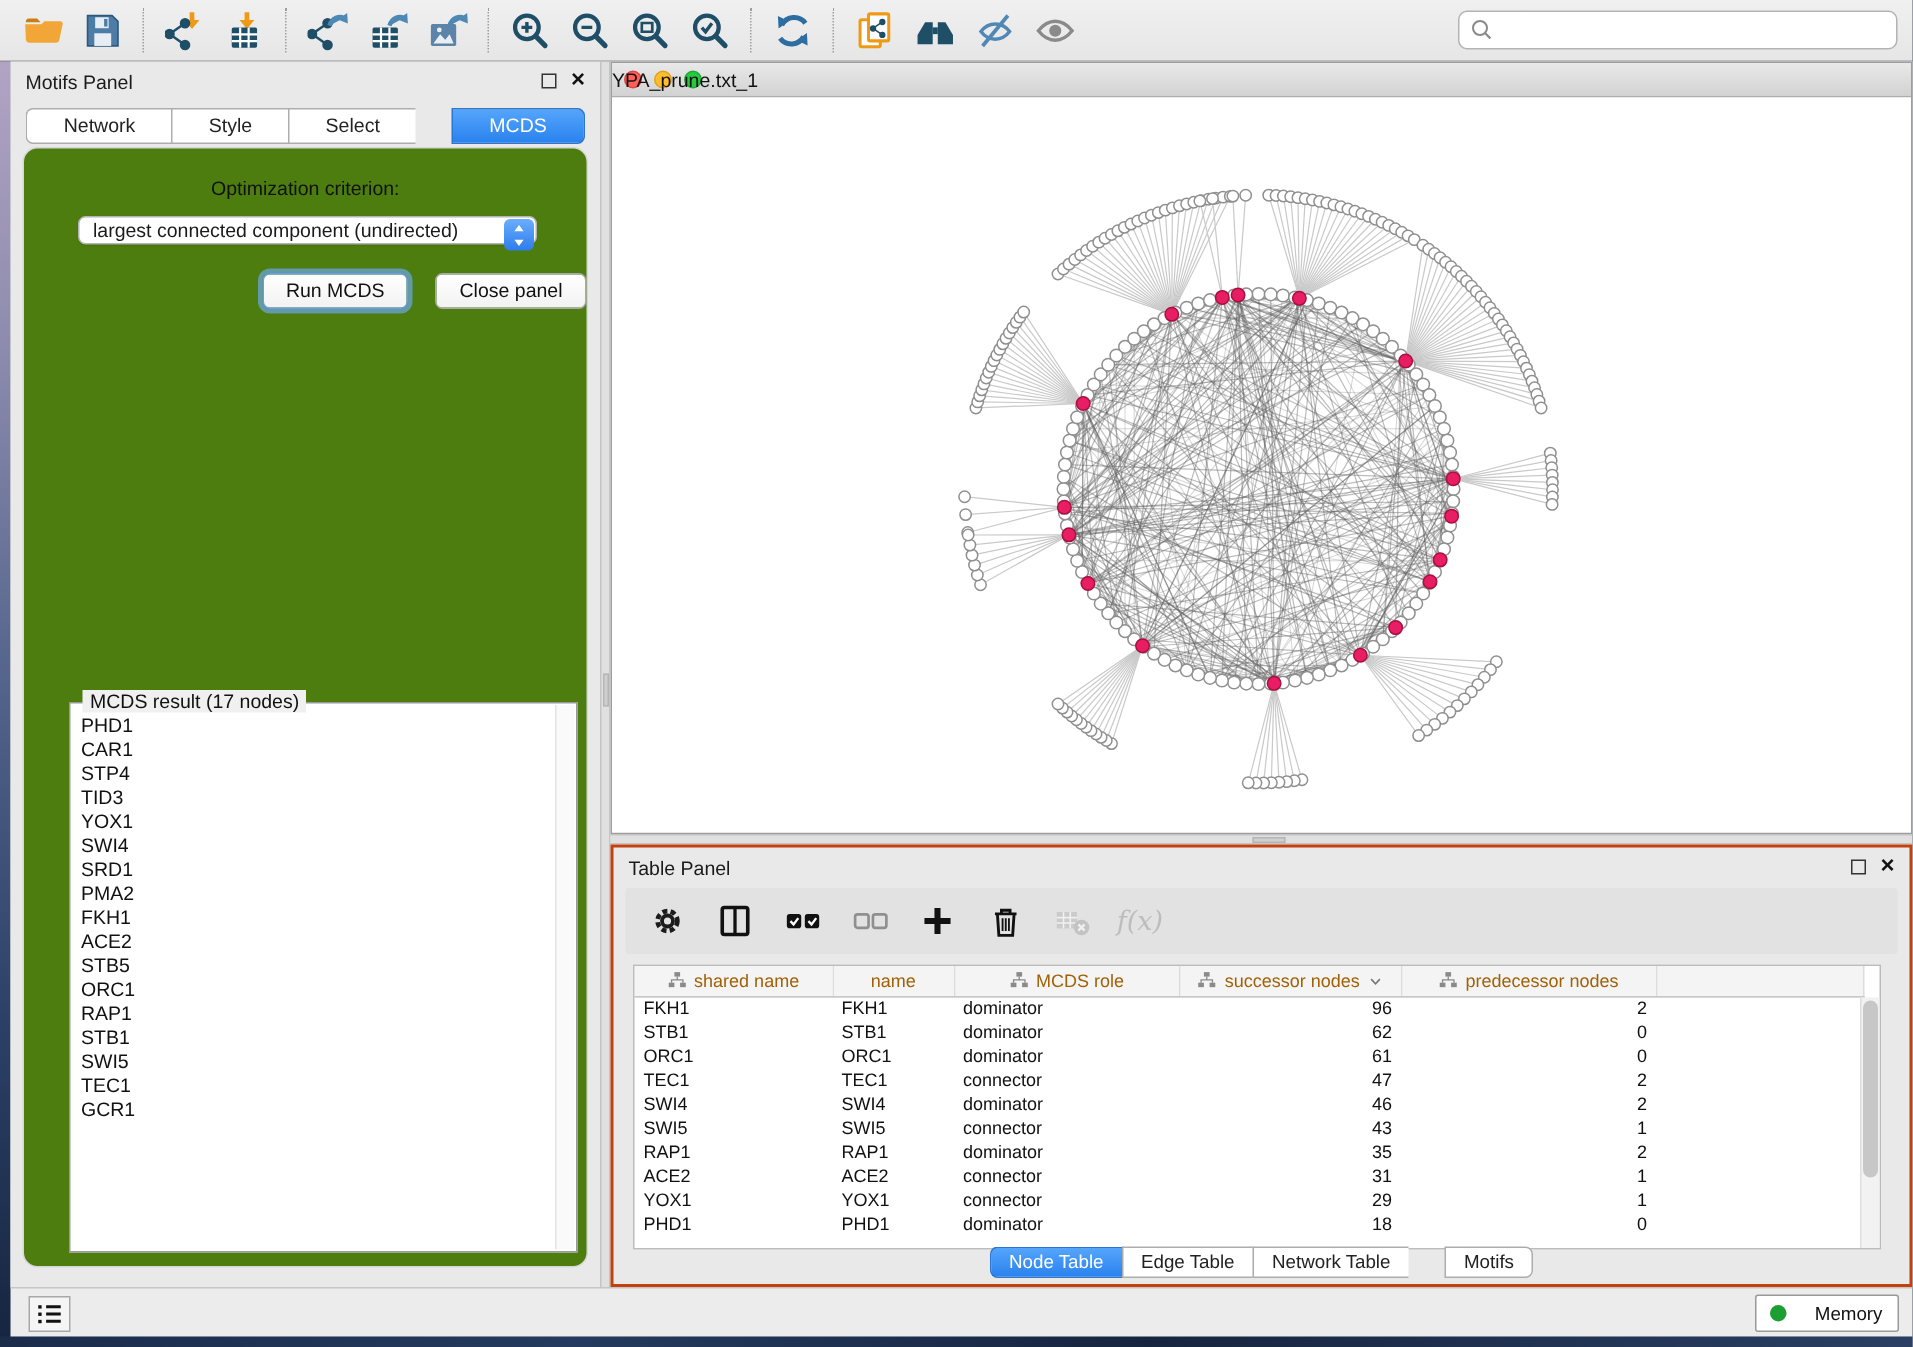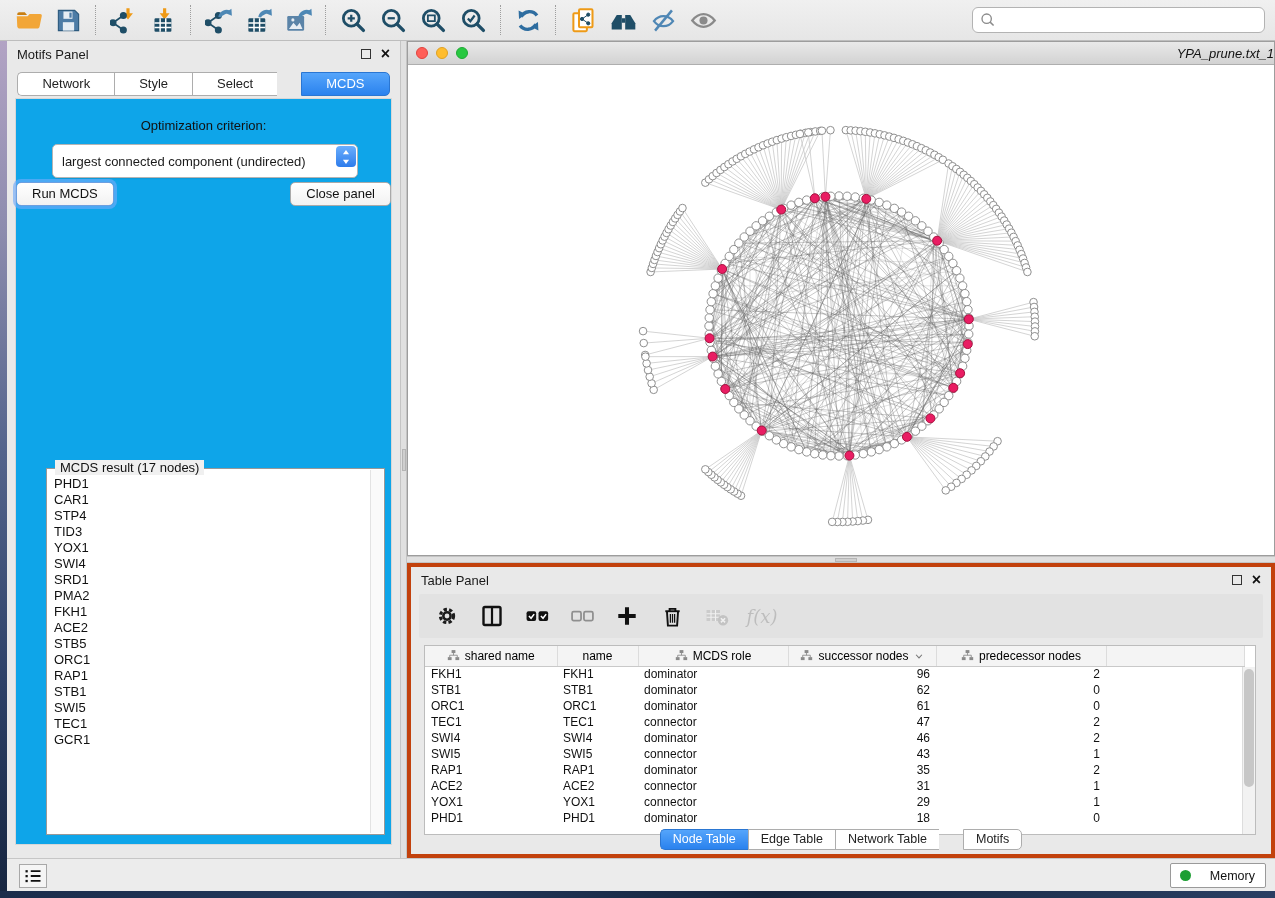--- a/index.html
+++ b/index.html
@@ -33,28 +33,28 @@
   .panel-titlebar { position:relative; height:26px; display:flex; align-items:center; padding:0 10px; font-size:13px; color:#1a1a1a; }
   .panel-titlebar .spacer { flex:1; }
   .float-box { width:10px; height:10px; border:1.5px solid #333; display:inline-block; margin-right:10px; }
   .close-x { font-size:16px; font-weight:bold; color:#111; line-height:10px; }
   .cp-tabs { position:absolute; left:0; top:31px; width:100%; display:flex; justify-content:center; }
   .seg-btn { font-size:13px; padding:3px 24px 4px; background:#fff; border:1px solid #adadad; border-right:none; color:#222; }
   .seg-btn:first-child { border-radius:5px 0 0 5px; }
   .seg-btn:last-child { border-radius:0 5px 5px 0; border-right:1px solid #adadad;margin-left:24px; }
   .seg-btn.active { background:linear-gradient(180deg,#55a5fb,#2a82ee); color:#fff; border-color:#2a76d2; }
   .cp-inner { position:absolute; left:8px; top:57px; right:8px; bottom:13px;
-    background:#0ea5e9; border:1px solid #d7d7d7; border-radius:0; }
+    background:#4d7c0f; border:1px solid #d7d7d7; border-radius:10px; }
   .opt-label { position:absolute; top:19px; width:100%; text-align:center; font-size:13px; color:#111; }
-  .select-ctl { position:absolute; left:36px; top:45px; width:306px; height:34px; background:#fff;
+  .select-ctl { position:absolute; left:36px; top:45px; width:306px; height:19px; background:#fff;
     border:1px solid #b4b4b4; border-radius:5px; font-size:13px; display:flex; align-items:center;
     padding-left:9px; box-shadow:0 1px 1px rgba(0,0,0,0.08); }
   .select-stepper { position:absolute; right:1px; top:1px; width:20px; height:21px; border-radius:4px;
     background:linear-gradient(180deg,#6aaefd,#2e7ceb); display:flex; align-items:center; justify-content:center; }
-  .btn-row { position:absolute; top:83px; width:100%; display:flex; justify-content:space-between; gap:28px; }
+  .btn-row { position:absolute; top:83px; width:100%; display:flex; justify-content:flex-end; gap:18px; }
   .mac-btn { font-size:13px; padding:3px 15px 4px; background:linear-gradient(180deg,#ffffff,#f2f2f2);
     border:1px solid #a9a9a9; border-radius:5px; color:#111; }
   .mac-btn.focused { box-shadow:0 0 0 3px rgba(110,170,250,0.65); border-color:#6d9fe0; }
   .result-box { position:absolute; left:6px; right:6px; top:369px; bottom:9px;
     background:#fff; border:1px solid #989898;margin-left:24px; }
   .result-legend { position:absolute; top:-9px; left:8px; background:#f0f0f0; padding:0 5px; font-size:13px; color:#111; }
   .result-list { list-style:none; padding:7px 0 0 7px; font-size:13px; line-height:16px; color:#111; }
   .result-scroll { position:absolute; right:1px; top:1px; bottom:1px; width:13px; background:#fafafa; border-left:1px solid #e3e3e3; }
 
   
@@ -67,34 +67,34 @@
 
   
   .net-frame { position:absolute; left:407px; top:41px; width:868px; height:515px; border:1px solid #9d9d9d; background:#fff; }
   .net-titlebar { height:23px; background:linear-gradient(180deg,#e9e9e9,#d2d2d2); border-bottom:1px solid #aeaeae;
     display:flex; align-items:center; position:relative; }
   .lights { display:flex; gap:8px; margin-left:8px; }
   .light { width:12px; height:12px; border-radius:50%; }
   .light.red { background:#ff5f58; border:1px solid #e1443e; }
   .light.yellow { background:#ffbd2e; border:1px solid #e0a123; }
   .light.green { background:#28c841; border:1px solid #1faa35; }
-  .net-title { position:absolute; left:0; width:100%; text-align:right; font-size:13px; color:#111;font-style:italic; }
+  .net-title { position:absolute; left:0; width:100%; text-align:left; font-size:13px; color:#111; }
   .net-canvas { position:absolute; left:0; top:23px; width:866px; height:490px; background:#fff; overflow:hidden; }
 
   
-  .table-panel { position:absolute; left:407px; top:563px; width:868px; height:295px; background:#e9e9e9; border:4px solid #c2410c; }
+  .table-panel { position:absolute; left:407px; top:563px; width:868px; height:295px; background:#e9e9e9; border:2px solid #c2410c; }
   .tp-toolbar { position:absolute; left:8px; right:8px; top:27px; height:44px; background:#e2e2e2;
     display:flex; align-items:center; gap:9px; padding-left:10px; border-radius:2px; }
   .tp-btn { width:36px; height:36px; display:flex; align-items:center; justify-content:center; }
   .tp-btn.disabled { opacity:.5; }
   .fx-label { font-family:"DejaVu Serif", serif; font-style:italic; font-size:18px; color:#9a9a9a; }
   .tp-table { position:absolute; left:13px; top:78px; width:832px; height:190px; background:#fff; border:1px solid #bcbcbc; }
   table.grid { border-collapse:collapse; table-layout:fixed; width:819px; }
   table.grid th { height:20px; background:#f4f4f4; border-right:1px solid #dcdcdc; border-bottom:1px solid #c9c9c9;
-    font-size:12px; font-weight:normal; color:#000000; text-align:center; position:relative; }
+    font-size:12px; font-weight:normal; color:#a16207; text-align:center; position:relative; }
   table.grid th .th-inner { display:flex; align-items:center; justify-content:center; gap:5px; }
   table.grid td { height:16px; font-size:12px; color:#111; padding:0 6px; white-space:nowrap; overflow:hidden; }
   td.num { text-align:right; padding-right:16px; }
   .tbl-scroll { position:absolute; right:0; top:21px; bottom:0; width:13px; background:#f2f2f2; border-left:1px solid #ddd; }
   .tbl-thumb { position:absolute; left:1px; top:2px; width:10px; height:118px; background:#c7c7c7; border-radius:5px; }
   .tp-tabs { position:absolute; left:0; bottom:4px; width:100%; display:flex; justify-content:center; }
   .tp-tabs .seg-btn { font-size:12.5px; padding:2px 12px 3px; }
 
   
   .status-bar { position:absolute; left:7px; top:858px; width:1268px; height:33px; background:#ececec; border-top:1px solid #c6c6c6; }

